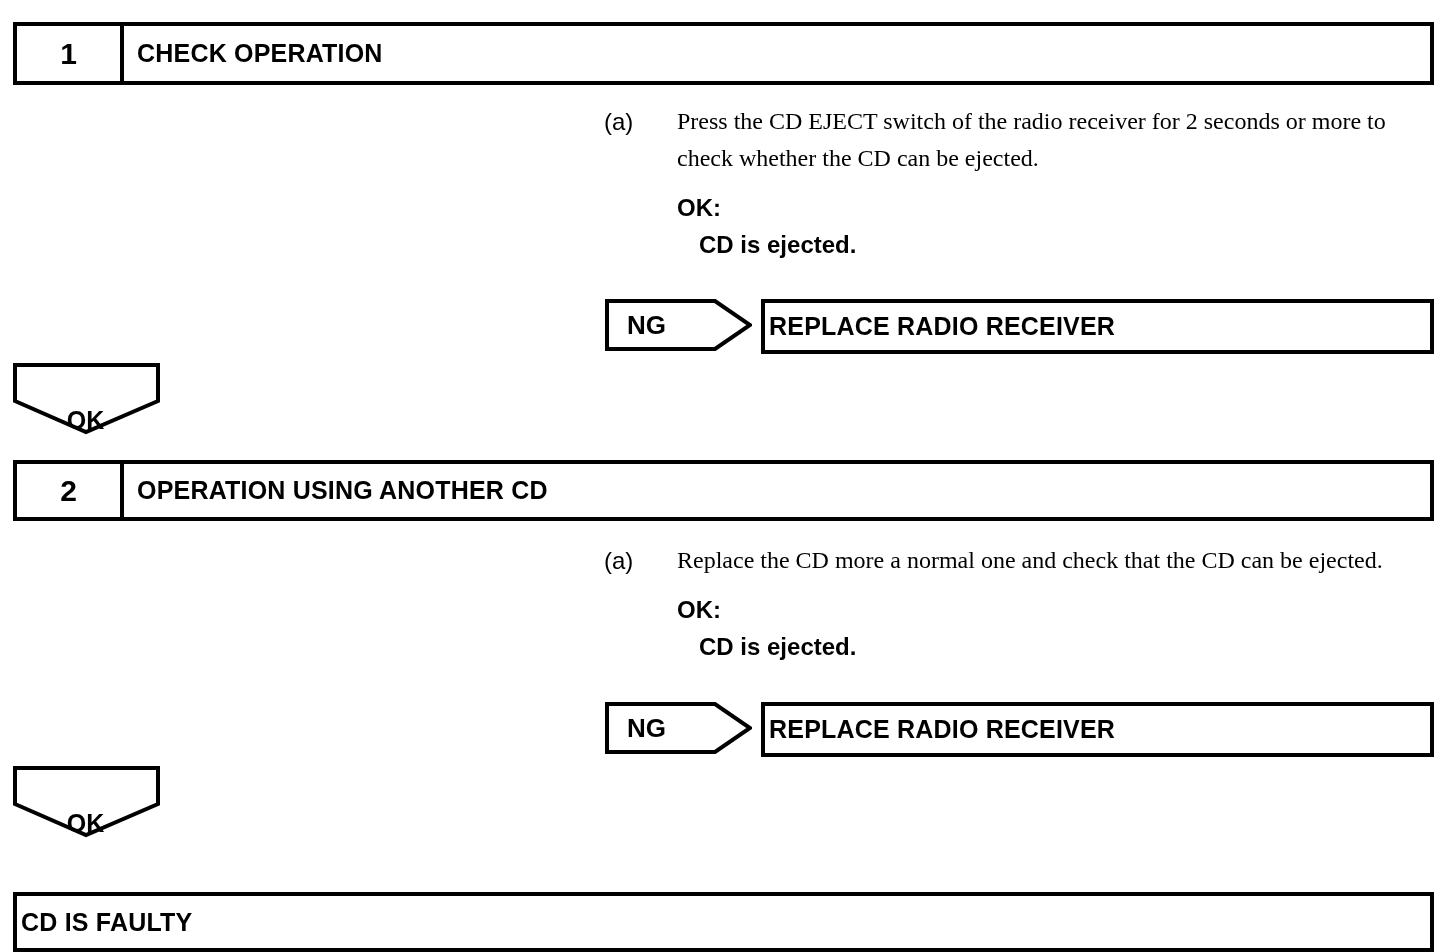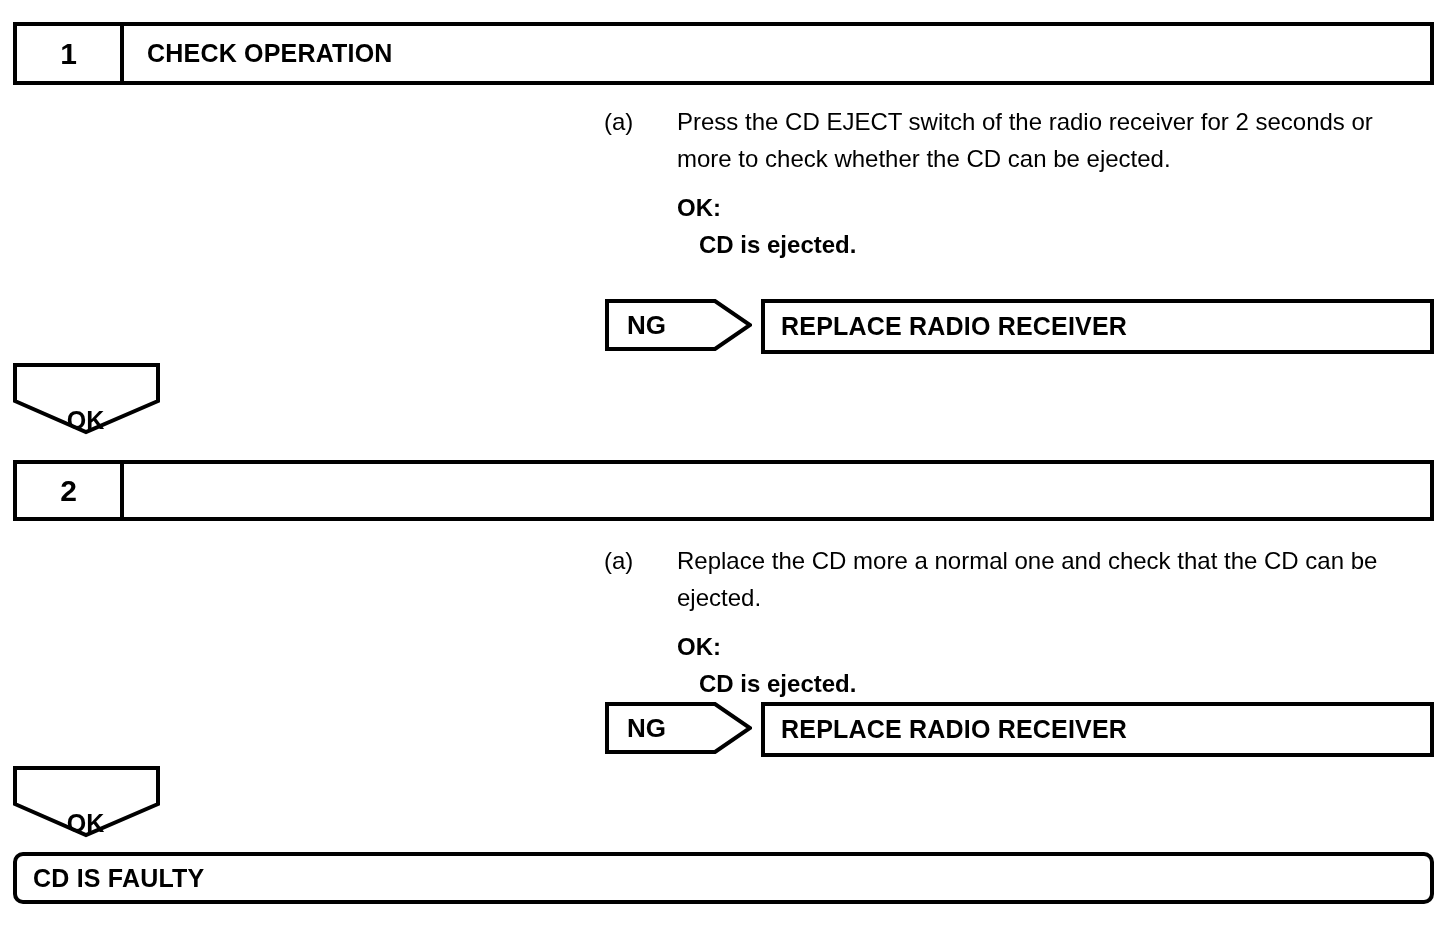--- a/index.html
+++ b/index.html
@@ -41,21 +41,21 @@
     align-items: center;
     justify-content: center;
     font-size: 30px;
     font-weight: bold;
     letter-spacing: 0px;
   }
   .step-title-cell {
     flex: 1;
     display: flex;
     align-items: center;
-    padding-left: 23px;
+    padding-left: 13px;
     font-size: 25px;
     font-weight: bold;
     letter-spacing: 0.2px;
   }
 
   
   .instruction {
     position: absolute;
     font-size: 24px;
     line-height: 37px;
@@ -67,20 +67,21 @@
   .instr-label {
     width: 73px;
     flex: 0 0 73px;
     font-size: 24px;
   }
   .instr-body {
     flex: 1;
   }
   .instr-sentence {
     font-weight: normal;
+    font-family: Liberation Serif, serif;
   }
   .instr-ok-label {
     font-weight: bold;
     margin-top: 12px;
   }
   .instr-ok-value {
     font-weight: bold;
     padding-left: 22px;
   }
 
@@ -103,21 +104,21 @@
   }
 
   
   .result-box {
     position: absolute;
     border: 4px solid #000;
     box-sizing: border-box;
     background: #fff;
     display: flex;
     align-items: center;
-    padding-left: 16px;
+    padding-left: 4px;
     font-size: 25px;
     font-weight: bold;
     letter-spacing: 0.2px;
   }
 
   
   .ok-pentagon {
     position: absolute;
   }
   .ok-pentagon svg {
@@ -166,20 +167,21 @@
 
   <div class="ok-pentagon" style="left:13px; top:363px; width:147px; height:72px;">
     <svg width="147" height="72" viewBox="0 0 147 72">
       <polygon points="2,2 145,2 145,38 73,69 2,38" fill="#ffffff" stroke="#000000" stroke-width="4" stroke-linejoin="miter"></polygon>
     </svg>
     <div class="ok-text">OK</div>
   </div>
 
   <div class="step-header" style="left:13px; top:460px; width:1421px; height:61px;">
     <div class="step-number-cell">2</div>
+    <div class="step-title-cell">OPERATION USING ANOTHER CD</div>
   </div>
 
   <div class="instruction" style="left:604px; top:542px; width:810px;">
     <div class="instr-row">
       <div class="instr-label">(a)</div>
       <div class="instr-body">
         <div class="instr-sentence">Replace the CD more a normal one and check that the CD can be ejected.</div>
         <div class="instr-ok-label">OK:</div>
         <div class="instr-ok-value">CD is ejected.</div>
       </div>
@@ -195,15 +197,15 @@
 
   <div class="result-box" style="left:761px; top:702px; width:673px; height:55px;">REPLACE RADIO RECEIVER</div>
 
   <div class="ok-pentagon" style="left:13px; top:766px; width:147px; height:72px;">
     <svg width="147" height="72" viewBox="0 0 147 72">
       <polygon points="2,2 145,2 145,38 73,69 2,38" fill="#ffffff" stroke="#000000" stroke-width="4" stroke-linejoin="miter"></polygon>
     </svg>
     <div class="ok-text">OK</div>
   </div>
 
-  <div class="result-box" style="left:13px; top:852px; width:1421px; height:52px;border-radius:10px;">CD IS FAULTY</div>
+  <div class="result-box" style="left:13px; top:892px; width:1421px; height:60px;">CD IS FAULTY</div>
 
 </div>
 
 </body></html>

